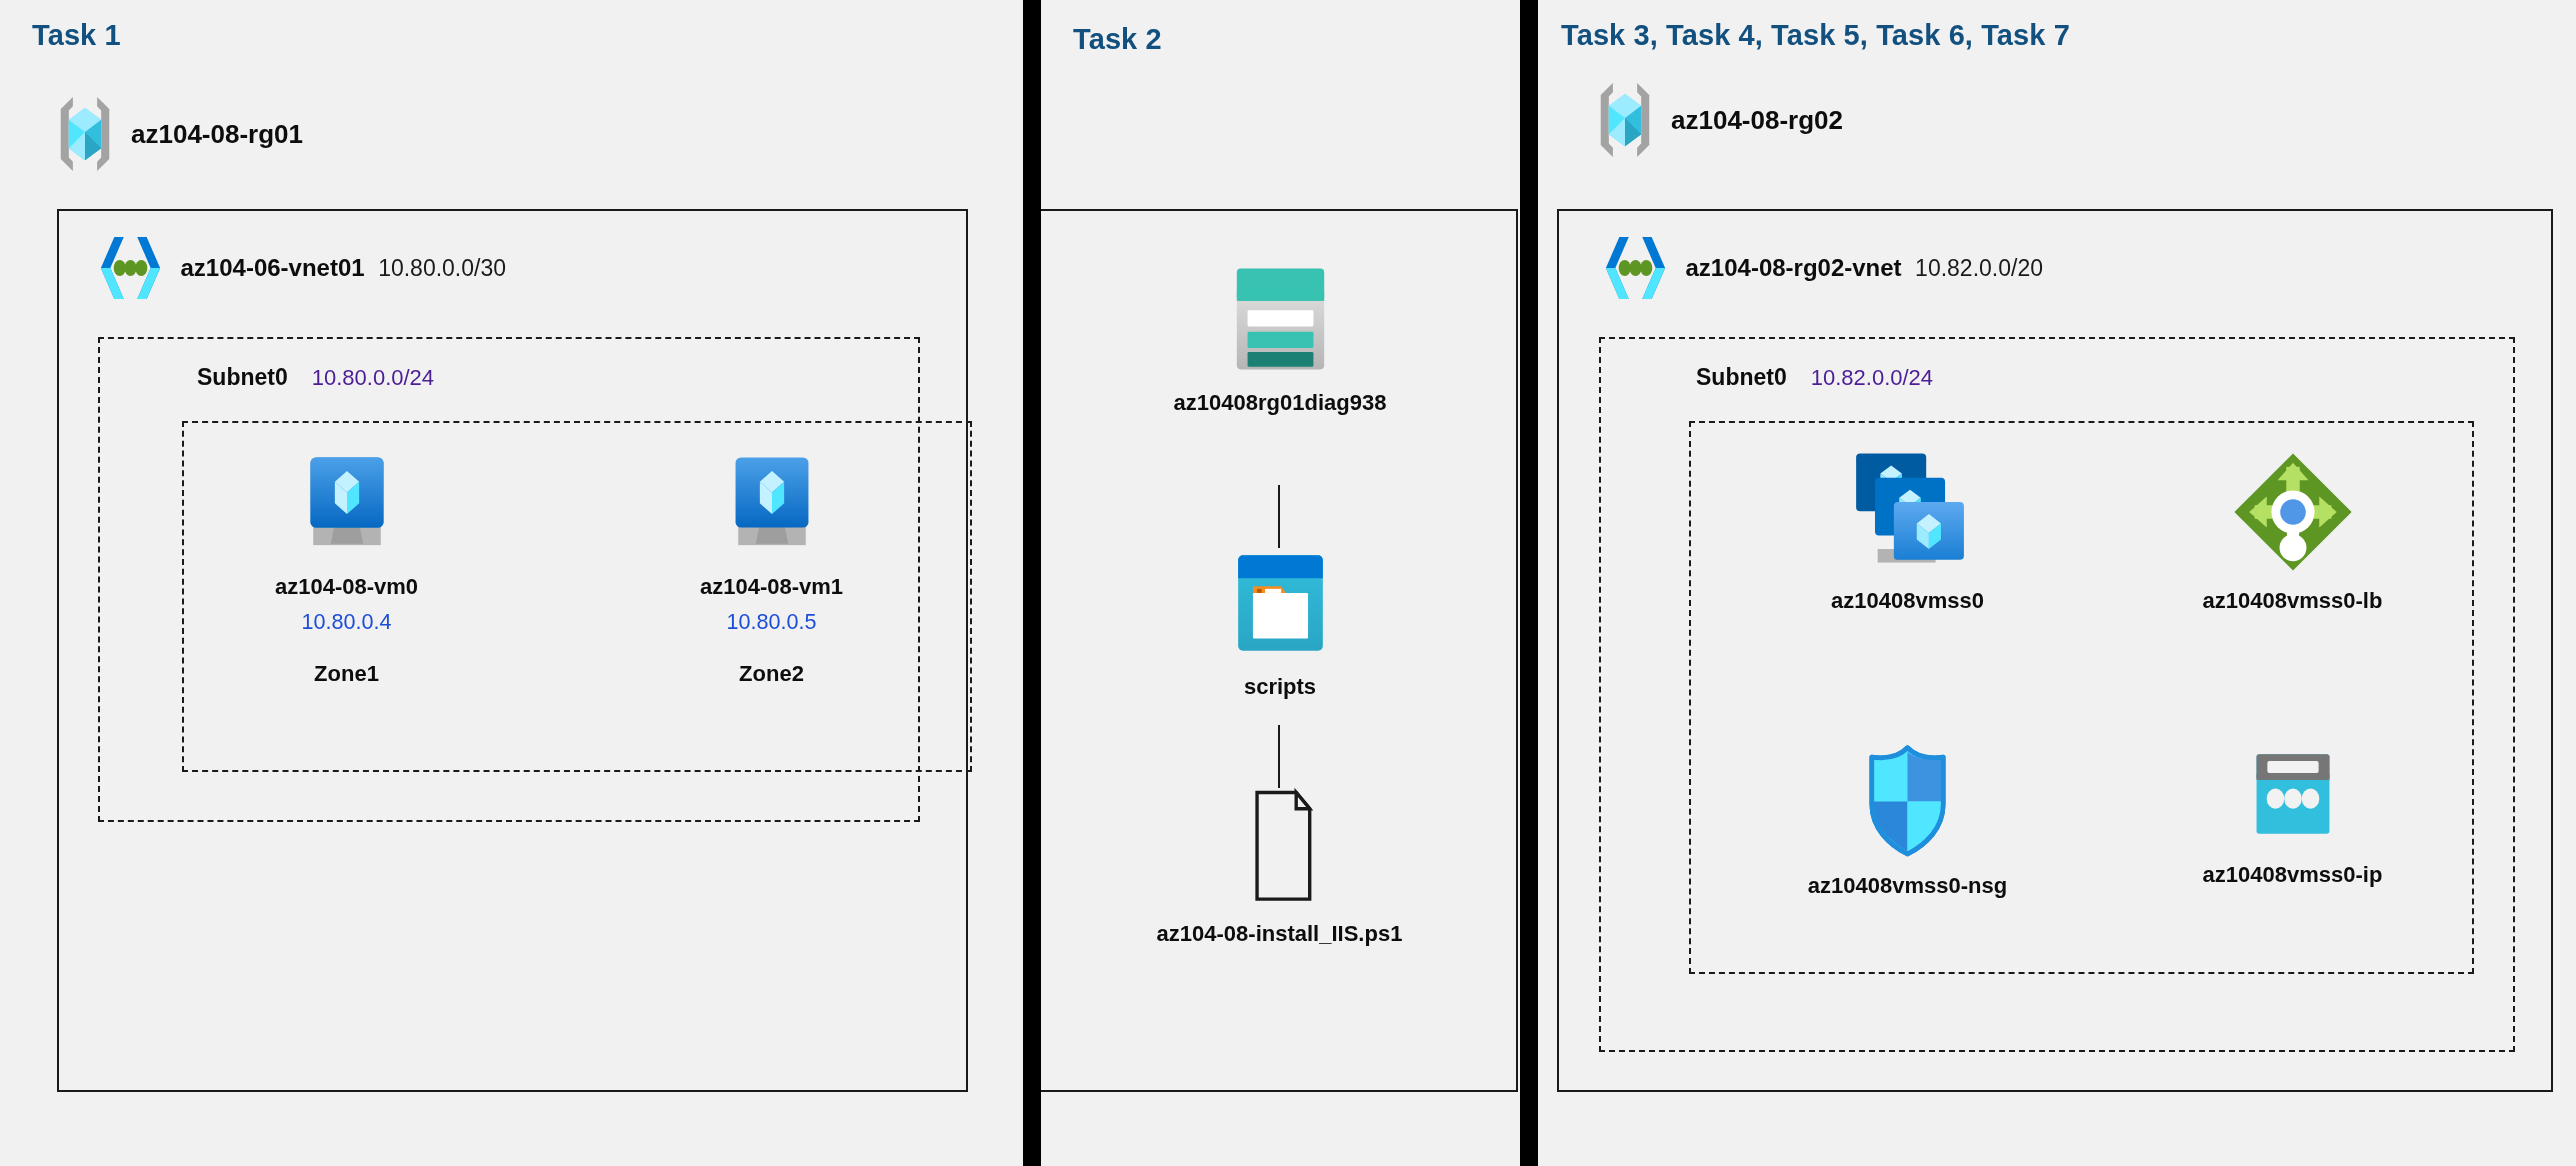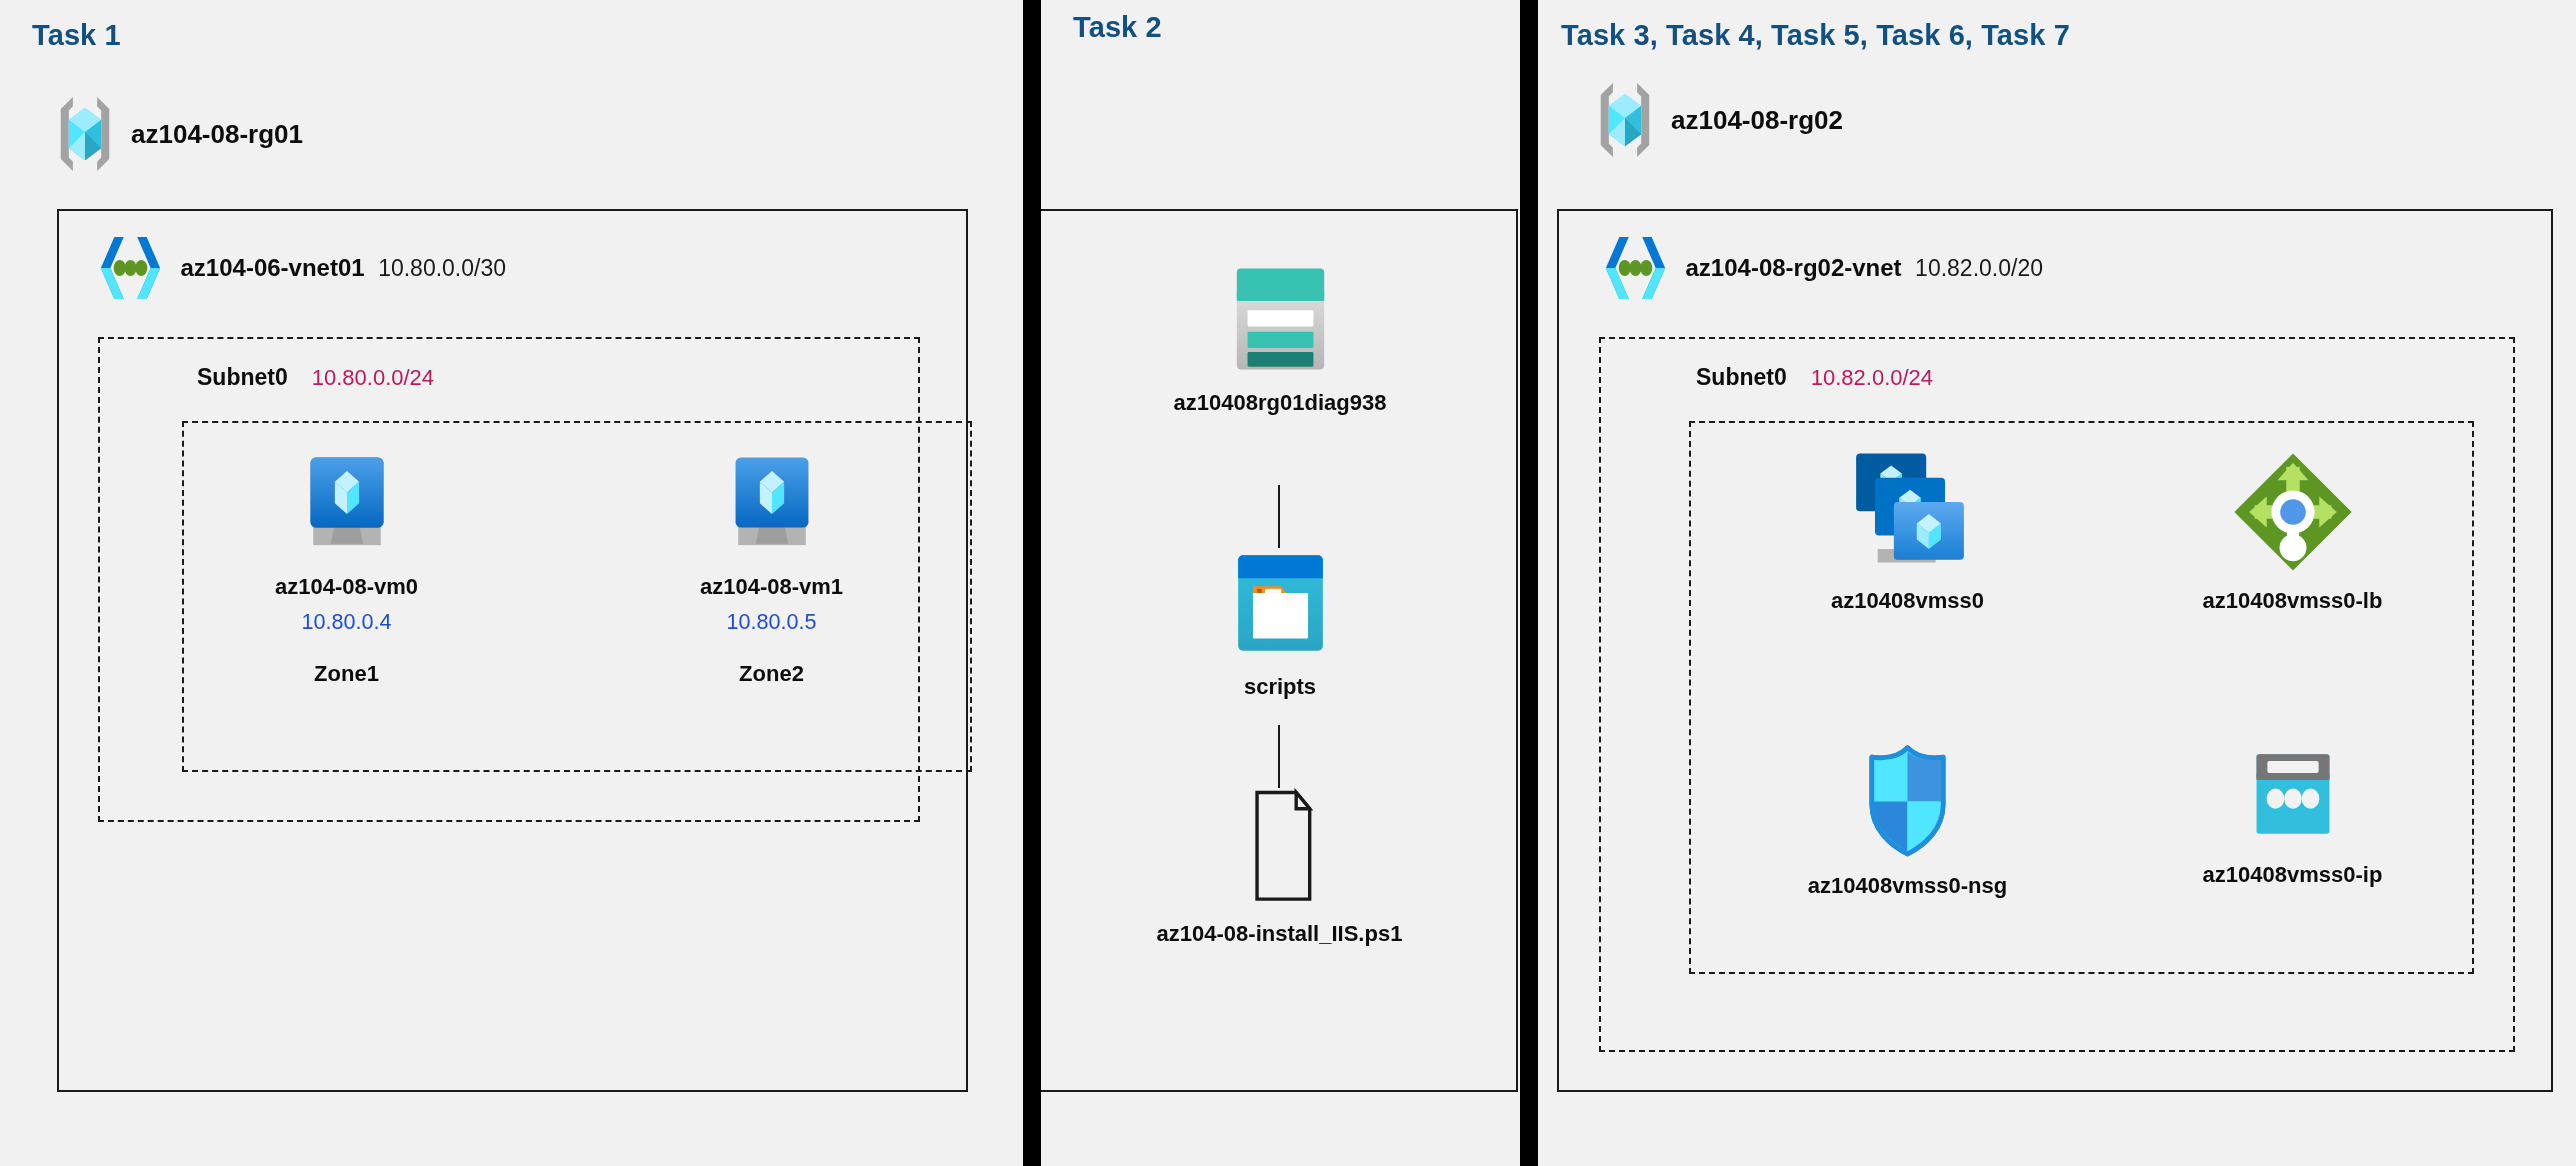--- a/index.html
+++ b/index.html
@@ -102,21 +102,21 @@
     gap: 24px;
   }
   .subnet-name {
     font-size: 23px;
     font-weight: bold;
     color: #0d0d0d;
     white-space: nowrap;
   }
   .subnet-cidr {
     font-size: 22px;
-    color: #be185d;
+    color: #4c1d95;
     white-space: nowrap;
   }
 
   
   .node {
     position: absolute;
     display: flex;
     flex-direction: column;
     align-items: center;
     text-align: center;
@@ -244,21 +244,21 @@
       <span class="cap-sub" style="margin-top:9.4px;">10.80.0.5</span>
       <span class="cap-zone" style="margin-top:26px;">Zone2</span>
     </div>
 
   </div>
 
   <div class="divider d1"></div>
 
   <div class="panel p2">
 
-    <div class="task-title" style="left:32px; top:11px;">Task 2</div>
+    <div class="task-title" style="left:32px; top:23px;">Task 2</div>
 
     <div class="box-solid" style="left:0px; top:209px; width:477px; height:883px; border-left:none;"></div>
 
     <div class="node" style="left:84px; top:263px; width:310px;">
       <span>
         <svg width="125" height="112" viewBox="0 0 186 166">
           <rect x="28" y="8" width="130" height="150" rx="6" fill="url(#stg)"></rect>
           <defs>
             <linearGradient id="stg" x1="0" y1="0" x2="0" y2="1">
               <stop offset="0" stop-color="#e8e8e8"></stop>

